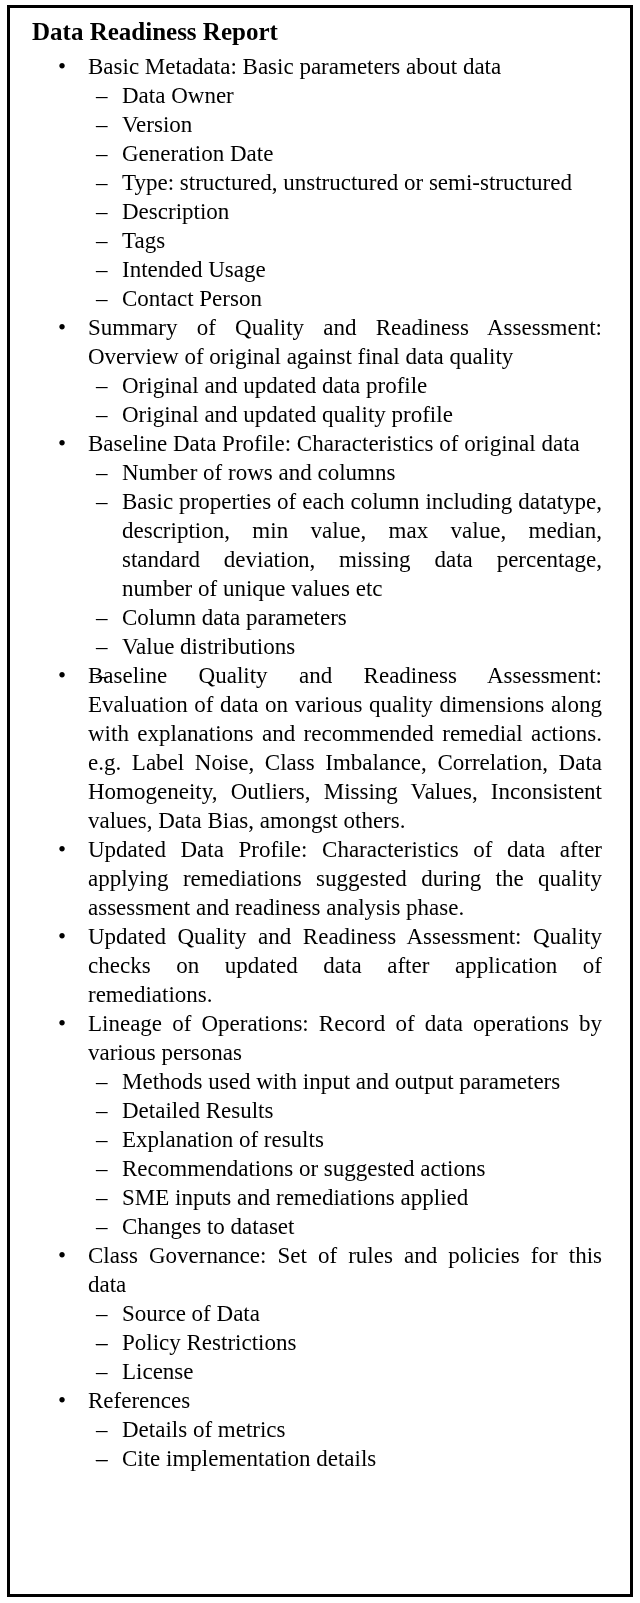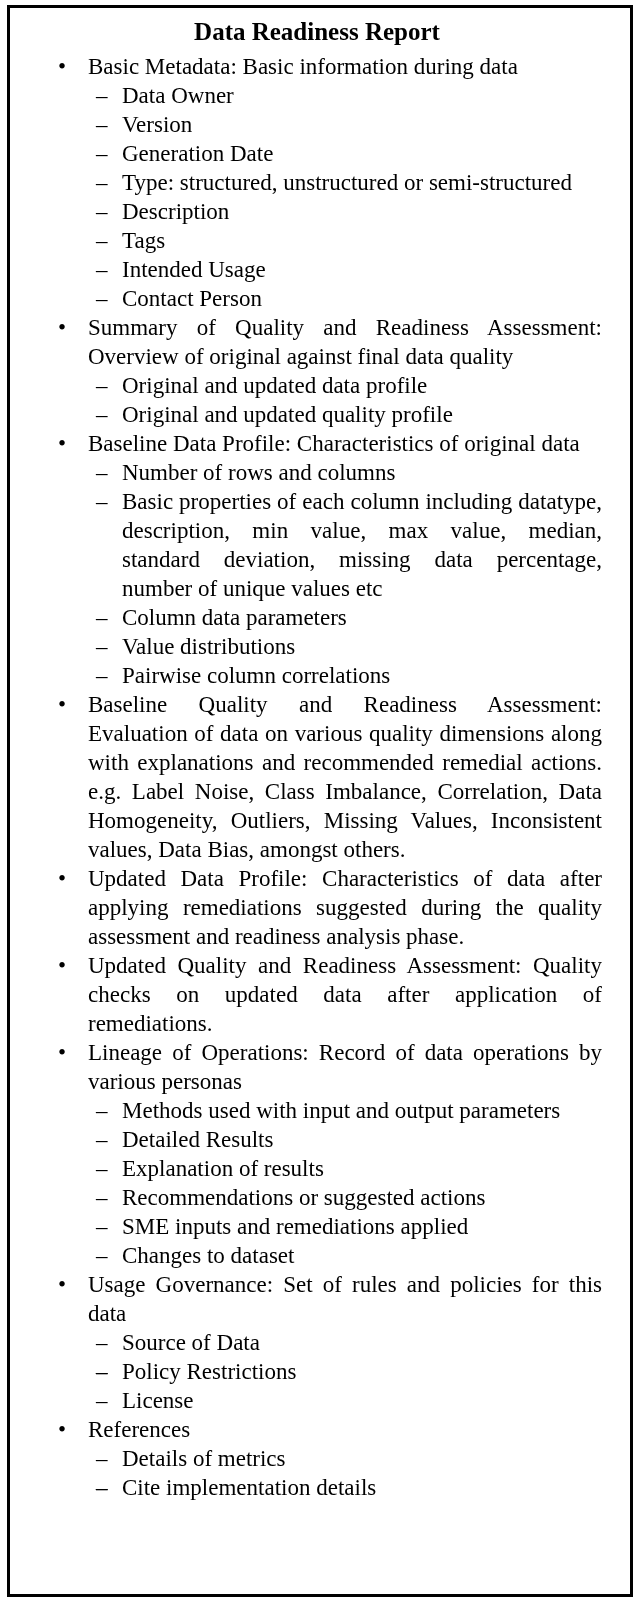--- a/index.html
+++ b/index.html
@@ -23,21 +23,20 @@
   }
   .frame {
     box-sizing: border-box;
     height: 100%;
     border: 3px solid #000000;
     padding: 6px 28px 10px 22px;
     overflow: hidden;
     background: #ffffff;
   }
   .report-title {
-    text-align: center;
     font-weight: bold;
     font-size: 25px;
     line-height: 32px;
     margin: 2px 0 4px 0;
   }
   ul {
     margin: 0;
     padding: 0;
     list-style: none;
   }
@@ -77,21 +76,21 @@
 </style>
 </head>
 <body>
 
 <div class="page">
   <div class="frame">
     <div class="report-title">Data Readiness Report</div>
     <ul class="sections" id="sections">
   <li class="section">
     <span class="bullet">•</span>
-    <div class="para"><b class="lead">Basic Metadata:</b><span class="desc"> Basic information during data</span></div>
+    <div class="para"><b class="lead">Basic Metadata:</b><span class="desc"> Basic parameters about data</span></div>
     <ul class="items">
   <li>
     <span class="dash">–</span>
     <span>Data Owner</span>
   </li>
 
   <li>
     <span class="dash">–</span>
     <span>Version</span>
   </li>
@@ -163,21 +162,20 @@
     <span>Column data parameters</span>
   </li>
 
   <li>
     <span class="dash">–</span>
     <span>Value distributions</span>
   </li>
 
   <li>
     <span class="dash">–</span>
-    <span>Pairwise column correlations</span>
   </li>
 </ul>
   </li>
 
   <li class="section">
     <span class="bullet">•</span>
     <div class="para"><b class="lead">Baseline Quality and Readiness Assessment:</b><span class="desc"> Evaluation of data on various quality dimensions along with explanations and recommended remedial actions. e.g. Label Noise, Class Imbalance, Correlation, Data Homogeneity, Outliers, Missing Values, Inconsistent values, Data Bias, amongst others.</span></div>
 
   </li>
 
@@ -224,21 +222,21 @@
 
   <li>
     <span class="dash">–</span>
     <span>Changes to dataset</span>
   </li>
 </ul>
   </li>
 
   <li class="section">
     <span class="bullet">•</span>
-    <div class="para"><b class="lead">Usage Governance:</b><span class="desc"> Set of rules and policies for this data</span></div>
+    <div class="para"><b class="lead">Class Governance:</b><span class="desc"> Set of rules and policies for this data</span></div>
     <ul class="items">
   <li>
     <span class="dash">–</span>
     <span>Source of Data</span>
   </li>
 
   <li>
     <span class="dash">–</span>
   </li>
 

